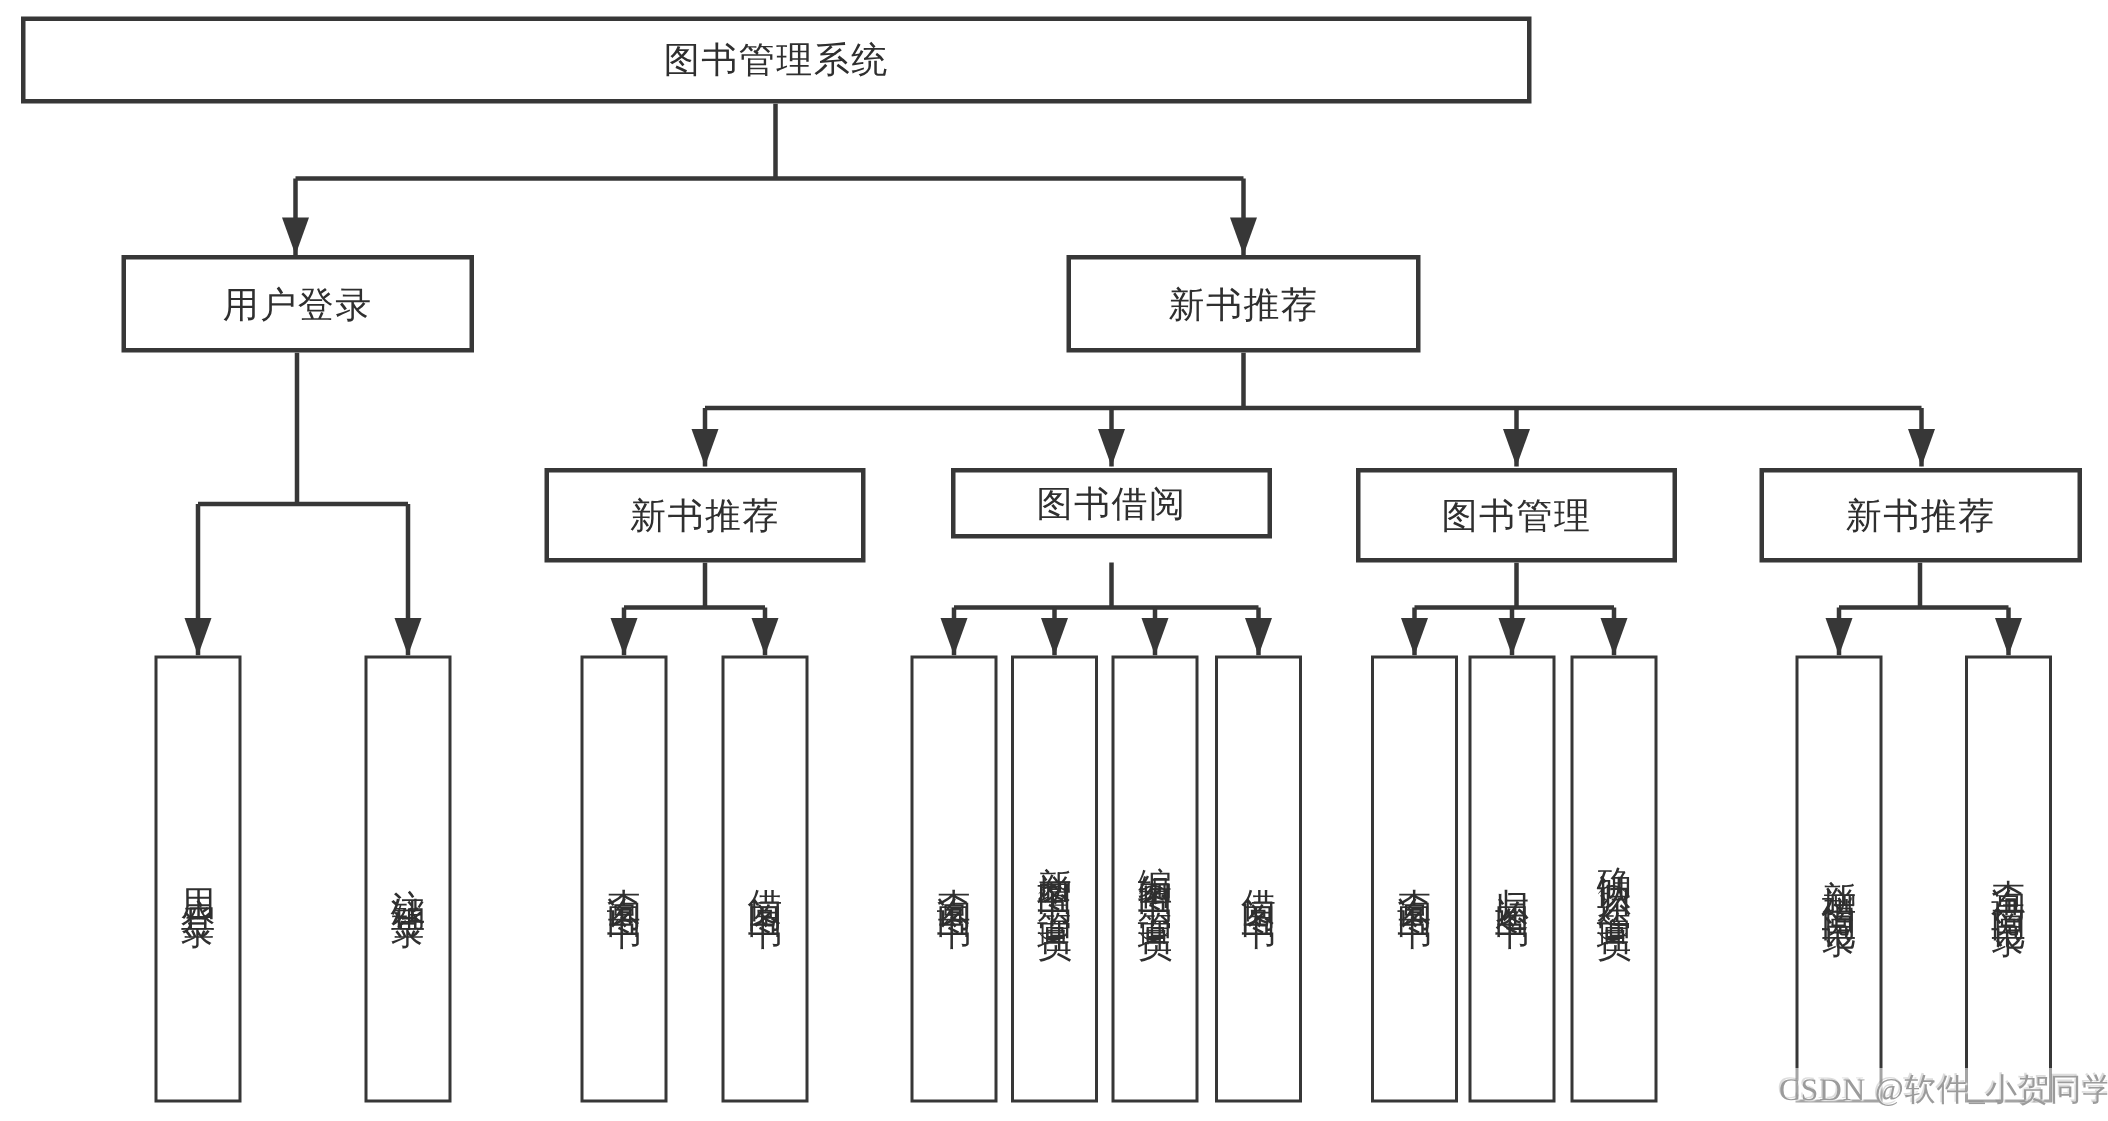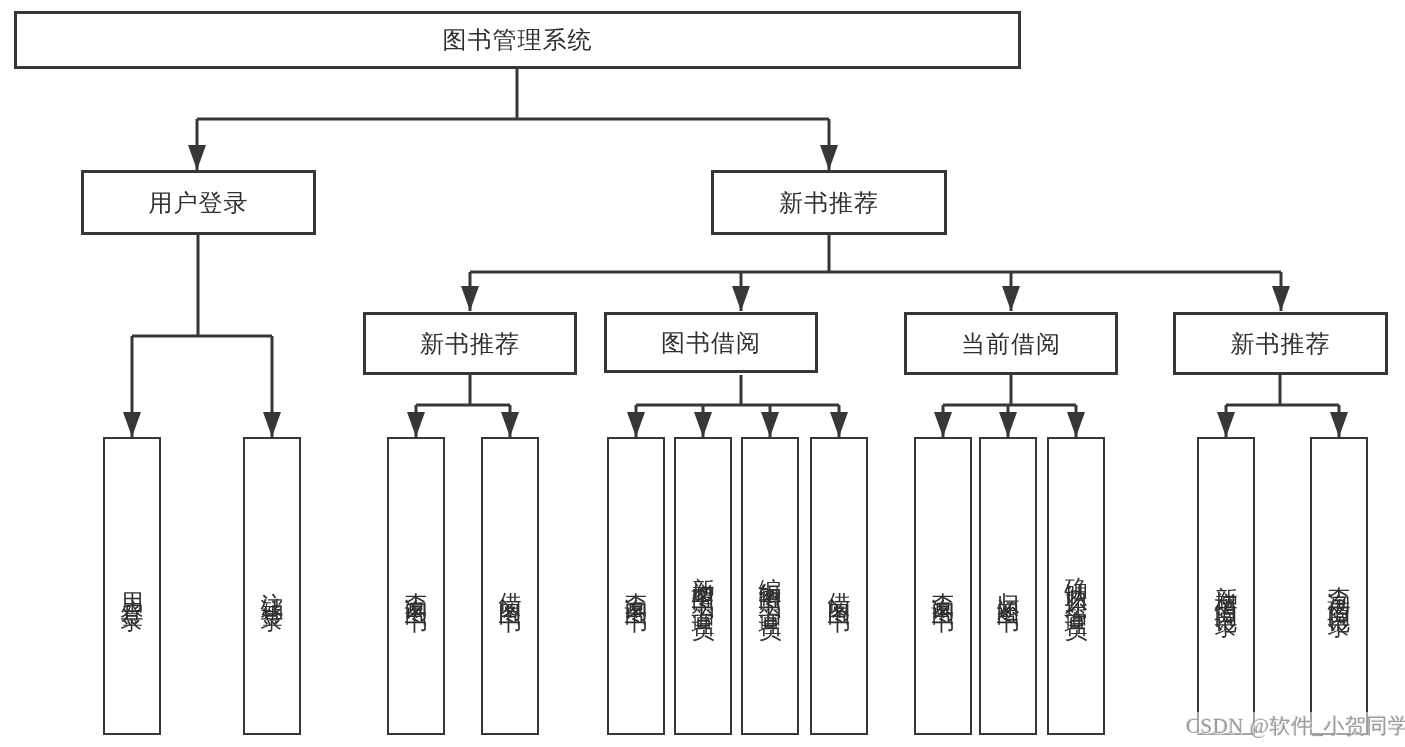--- a/index.html
+++ b/index.html
@@ -81,25 +81,25 @@
   <div class="box" style="left:81px;top:170px;width:235px;height:65px">
     <span class="hlbl">用户登录</span>
   </div>
   <div class="box" style="left:711px;top:170px;width:236px;height:65px">
     <span class="hlbl">新书推荐</span>
   </div>
 
   <div class="box" style="left:363px;top:312px;width:214px;height:63px">
     <span class="hlbl">新书推荐</span>
   </div>
-  <div class="box" style="left:604px;top:312px;width:214px;height:61px">
+  <div class="box" style="left:634px;top:312px;width:214px;height:47px">
     <span class="hlbl">图书借阅</span>
   </div>
   <div class="box" style="left:904px;top:312px;width:214px;height:63px">
-    <span class="hlbl">当前借阅</span>
+    <span class="hlbl">图书管理</span>
   </div>
   <div class="box" style="left:1173px;top:312px;width:215px;height:63px">
     <span class="hlbl">新书推荐</span>
   </div>
 
   <div class="box leaf" style="left:103px">
     <span class="vlbl">用户登录</span>
   </div>
   <div class="box leaf" style="left:243px">
     <span class="vlbl">注销登录</span>

